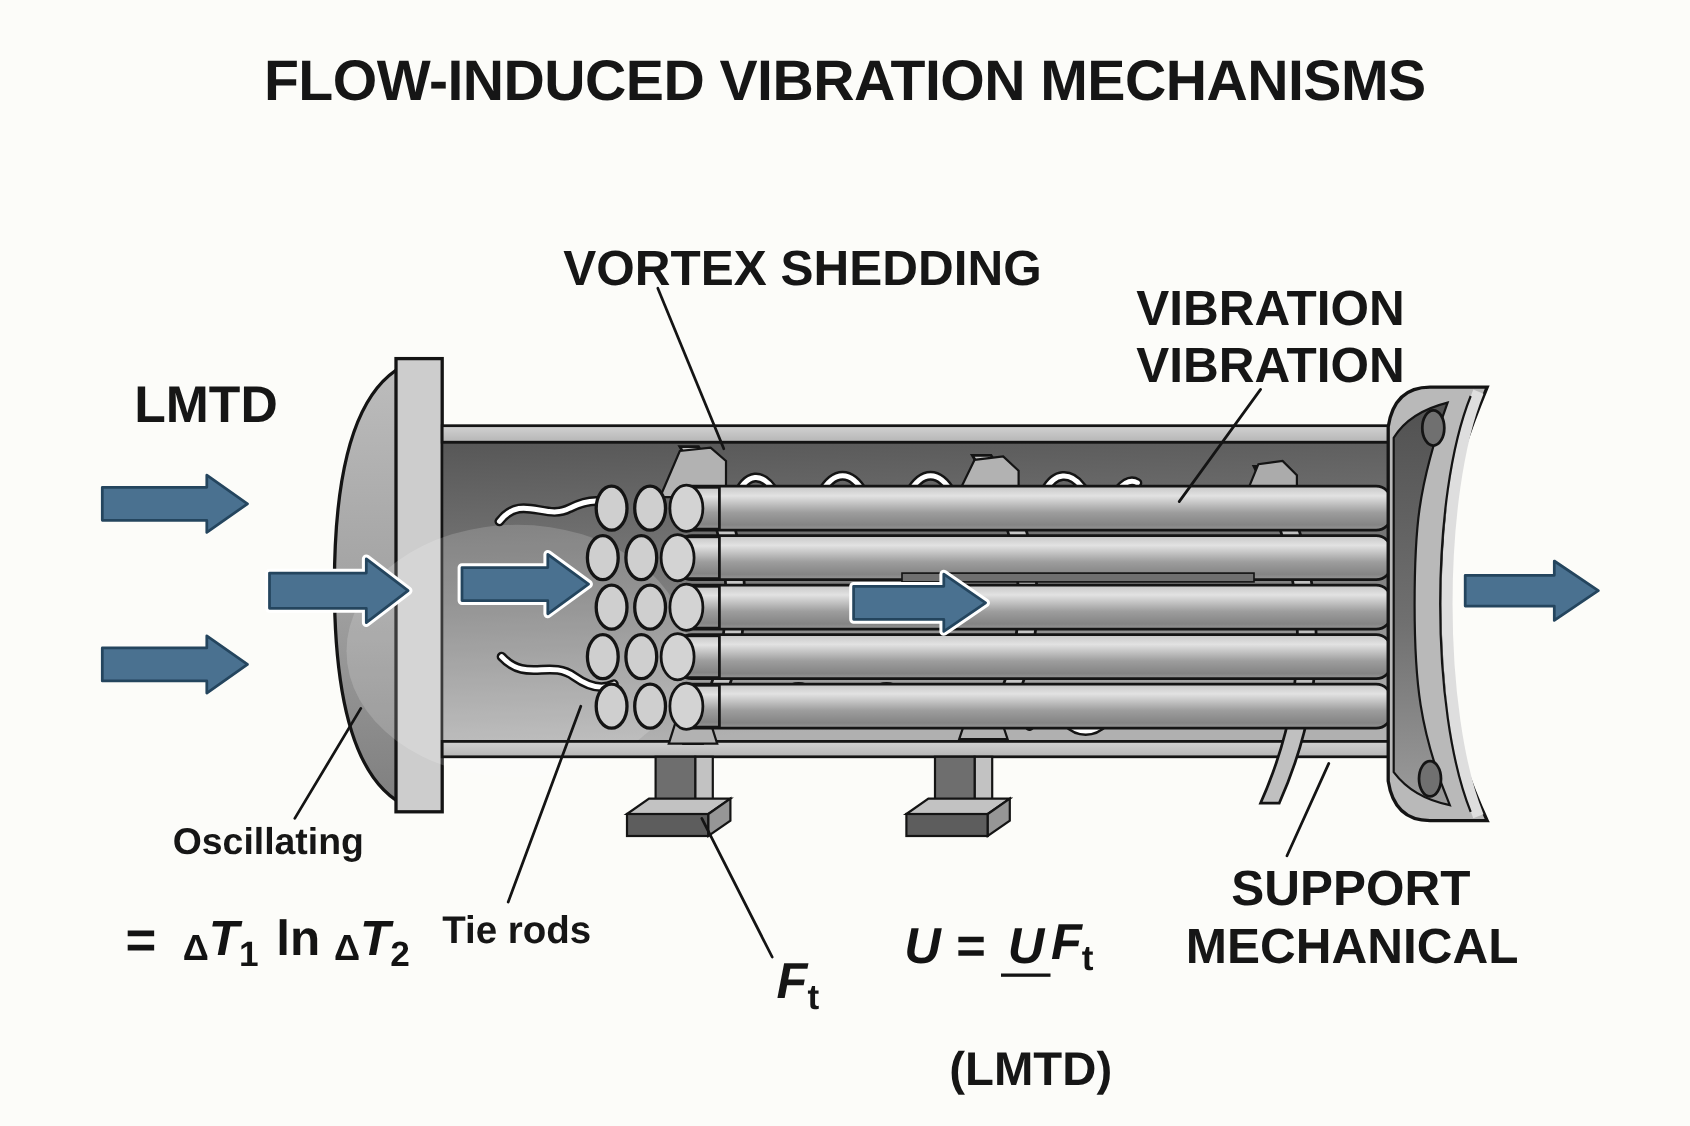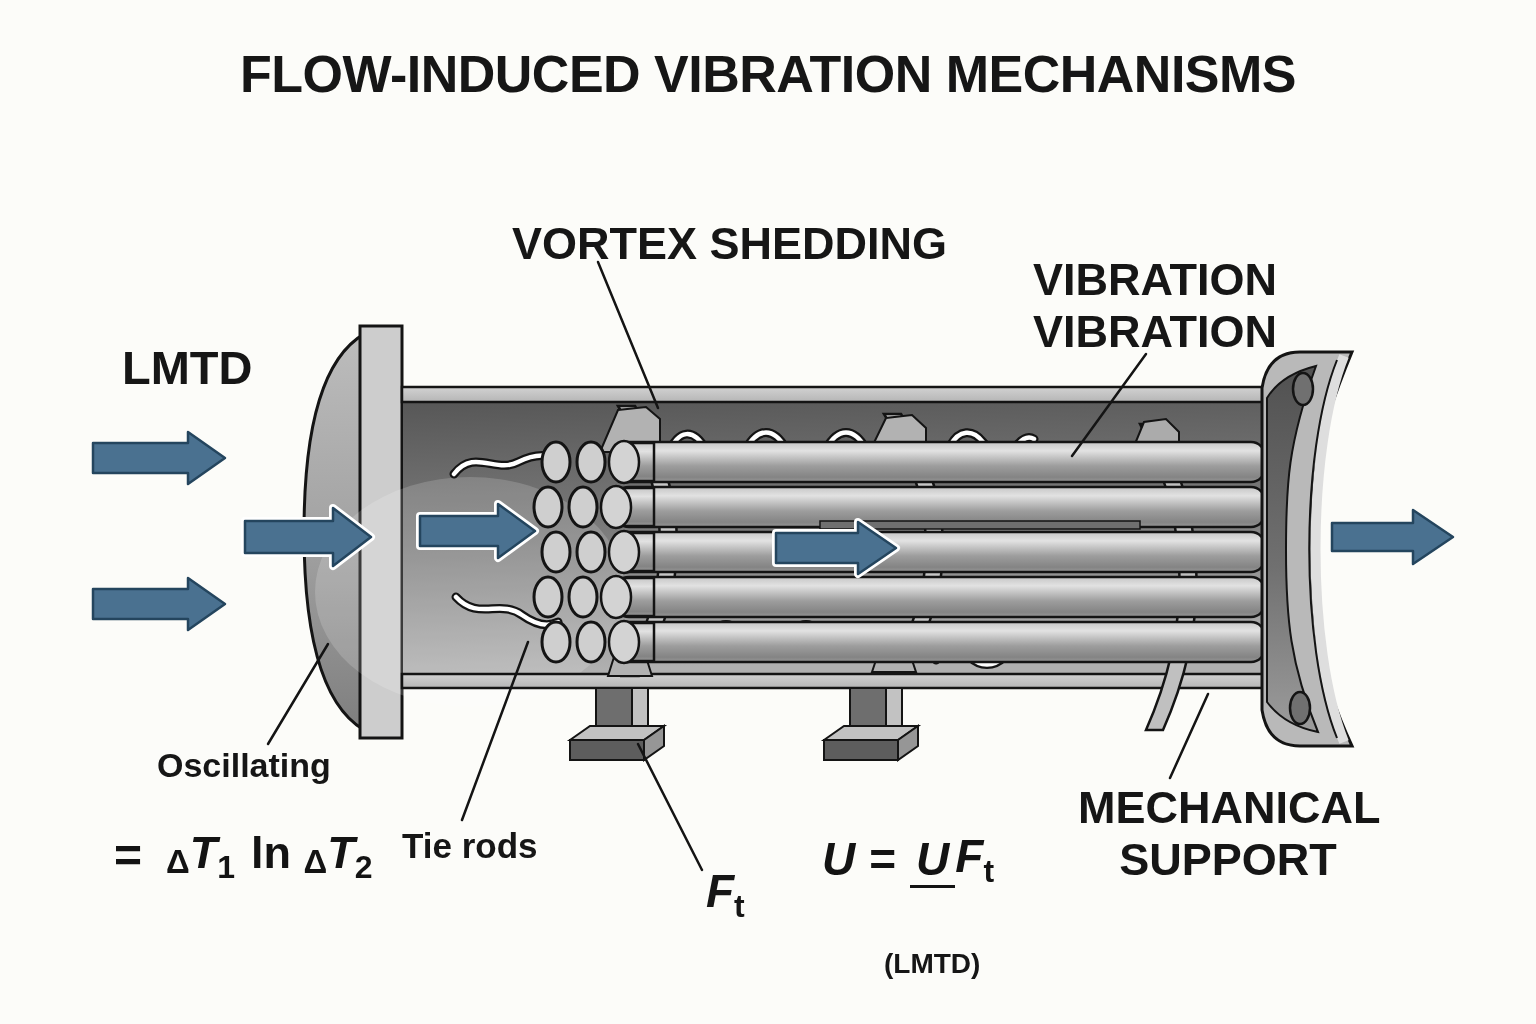--- a/index.html
+++ b/index.html
@@ -28,21 +28,21 @@
   .subn{font-size:32px;position:relative;top:10px;font-weight:600;}
   #lmtd-formula{left:114px;top:824px;gap:16px;font-size:45px;}
   #lmtd-formula .eq{font-size:48px;}
   #lmtd-formula .num,#lmtd-formula .den{padding:0 8px;line-height:58px;}
   #ft-label{left:706px;top:864px;font-size:46px;font-weight:600;font-style:italic;}
   #ft-label .subn{font-style:normal;}
   #u-formula{left:822px;top:828px;gap:14px;font-size:46px;}
   #u-formula .num{line-height:54px;}
   #u-formula .den{line-height:56px;}
   #u-formula .u-under{border-bottom:3.5px solid #131313;padding:0 6px;}
-  #u-note{left:884px;top:948px;font-size:28px;font-weight:600;text-align:center;}
+  #u-note{left:863px;top:948px;font-size:43px;font-weight:600;text-align:center;}
   svg{display:block;}
   .wave-outline{fill:none;stroke:#141414;stroke-width:9;stroke-linecap:round;}
   .wave-core{fill:none;stroke:#ffffff;stroke-width:4.5;stroke-linecap:round;}
   .leader{stroke:#141414;stroke-width:2.5;stroke-linecap:round;}
   .arrow-plain{fill:#4a7190;stroke:#24455e;stroke-width:2.5;stroke-linejoin:round;}
   .arrow-halo{fill:none;stroke:#ffffff;stroke-width:8;stroke-linejoin:round;}
 </style>
 </head>
 <body>
 
@@ -223,22 +223,22 @@
   <div>VIBRATION</div>
 </div>
 
 <div id="lmtd-label" class="abs lbl caps">LMTD</div>
 
 <div id="oscillating-label" class="abs lbl">Oscillating</div>
 
 <div id="tierods-label" class="abs lbl">Tie rods</div>
 
 <div id="mech-label" class="abs lbl caps">
+  <div>SUPPORT</div>
   <div>MECHANICAL</div>
-  <div>SUPPORT</div>
 </div>
 
 <div id="lmtd-formula" class="abs formula">
   <span class="eq">=</span>
   <span class="frac">
     <span class="num">
       <span class="dlt">Δ</span><span class="ivar">T</span><span class="subn">1</span>
     </span>
     <span class="bar"></span>
     <span class="den">

